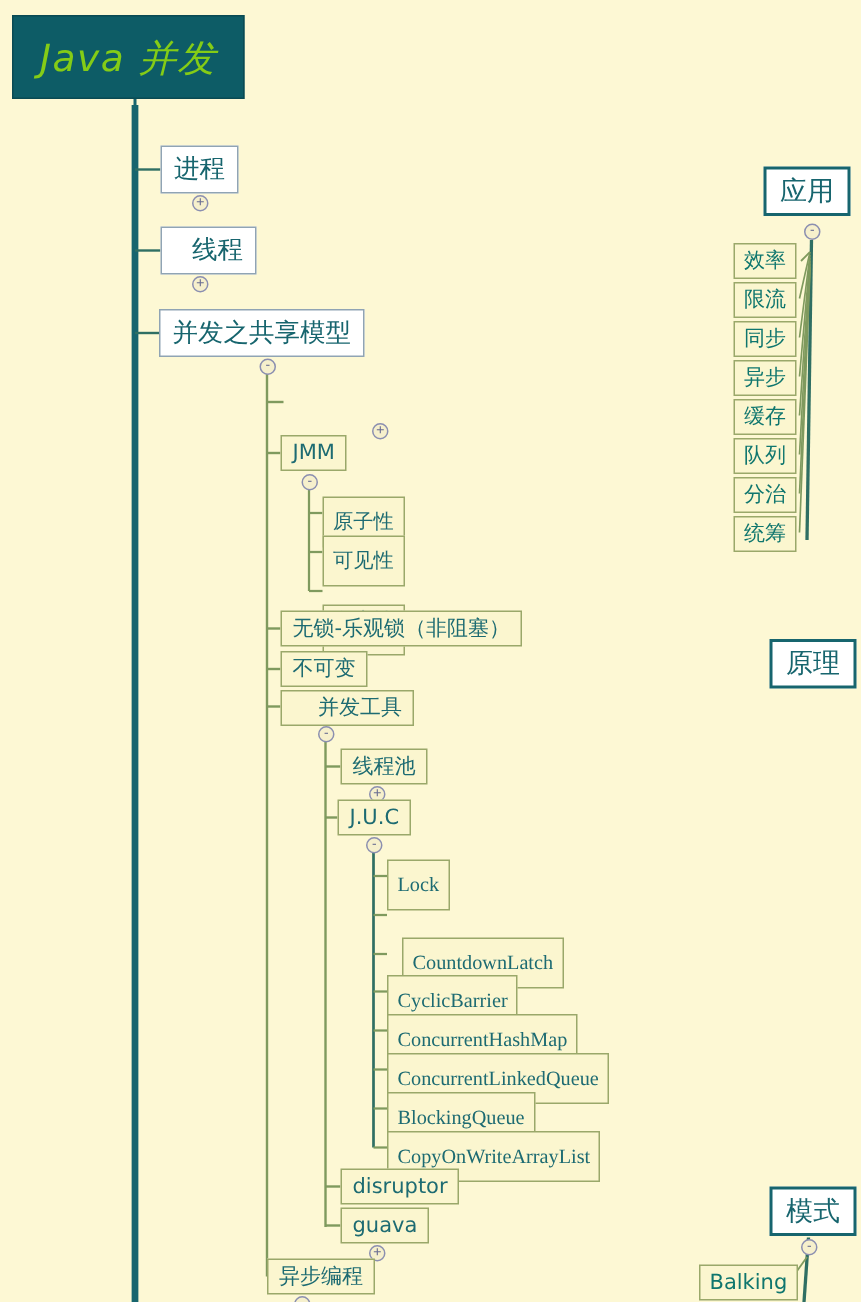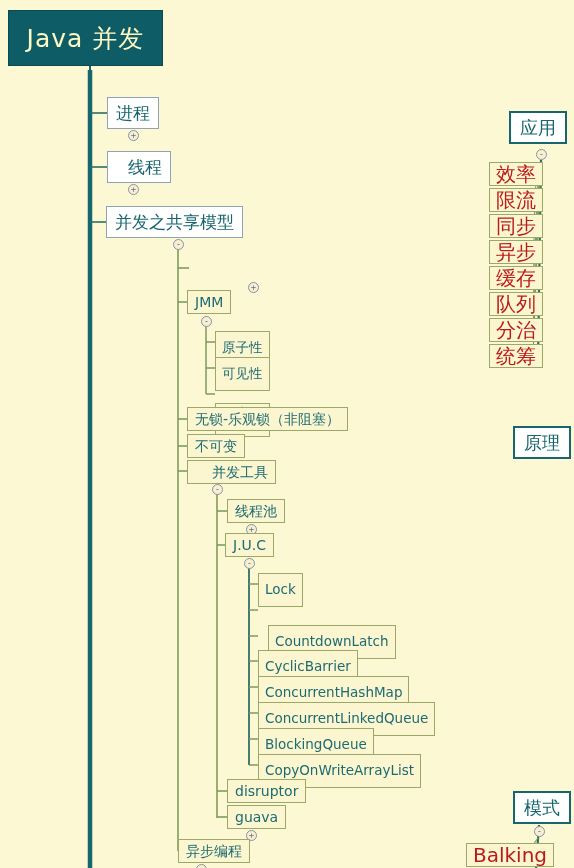--- a/index.html
+++ b/index.html
@@ -35,24 +35,25 @@
     width: 155px;
     height: 56px;
     background: #0d5c66;
     border: 1px solid #0a4a53;
     box-sizing: border-box;
     display: flex;
     align-items: center;
     justify-content: center;
   }
   .root-node .label {
-    color: #fef9c3;
+    color: #84cc16;
     font-size: 25px;
     letter-spacing: 1px;
     white-space: nowrap;
+    font-style: italic;
   }
   
   .node {
     position: absolute;
     box-sizing: border-box;
     display: flex;
     align-items: center;
     white-space: nowrap;
   }
   .node .label {
@@ -80,20 +81,21 @@
   .lvl2 .label {
     color: #1d6b72;
     font-size: 14px;
   }
   
   .lvl3 {
     background: #fbf6cf;
     border: 1px solid #9aa86a;
     padding: 16px 6px;
     height: 16px;
+    font-family: Liberation Serif, serif;
   }
   .lvl3 .label {
     color: #1d6b72;
     font-size: 13.5px;
   }
   
   .branch-head {
     background: #ffffff;
     border: 2px solid #17656e;
     padding: 0 9px;
@@ -104,22 +106,22 @@
     font-size: 18px;
   }
   
   .tag {
     background: #fbf6cf;
     border: 1px solid #9aa86a;
     padding: 0 6px;
     height: 24px;
   }
   .tag .label {
-    color: #b91c1c;
-    font-size: 20px;
+    color: #0f766e;
+    font-size: 14px;
   }
   
   .toggle {
     position: absolute;
     width: 11px;
     height: 11px;
     border-radius: 50%;
     border: 1px solid #8b8fb0;
     background: #f6f0cc;
     box-sizing: border-box;

